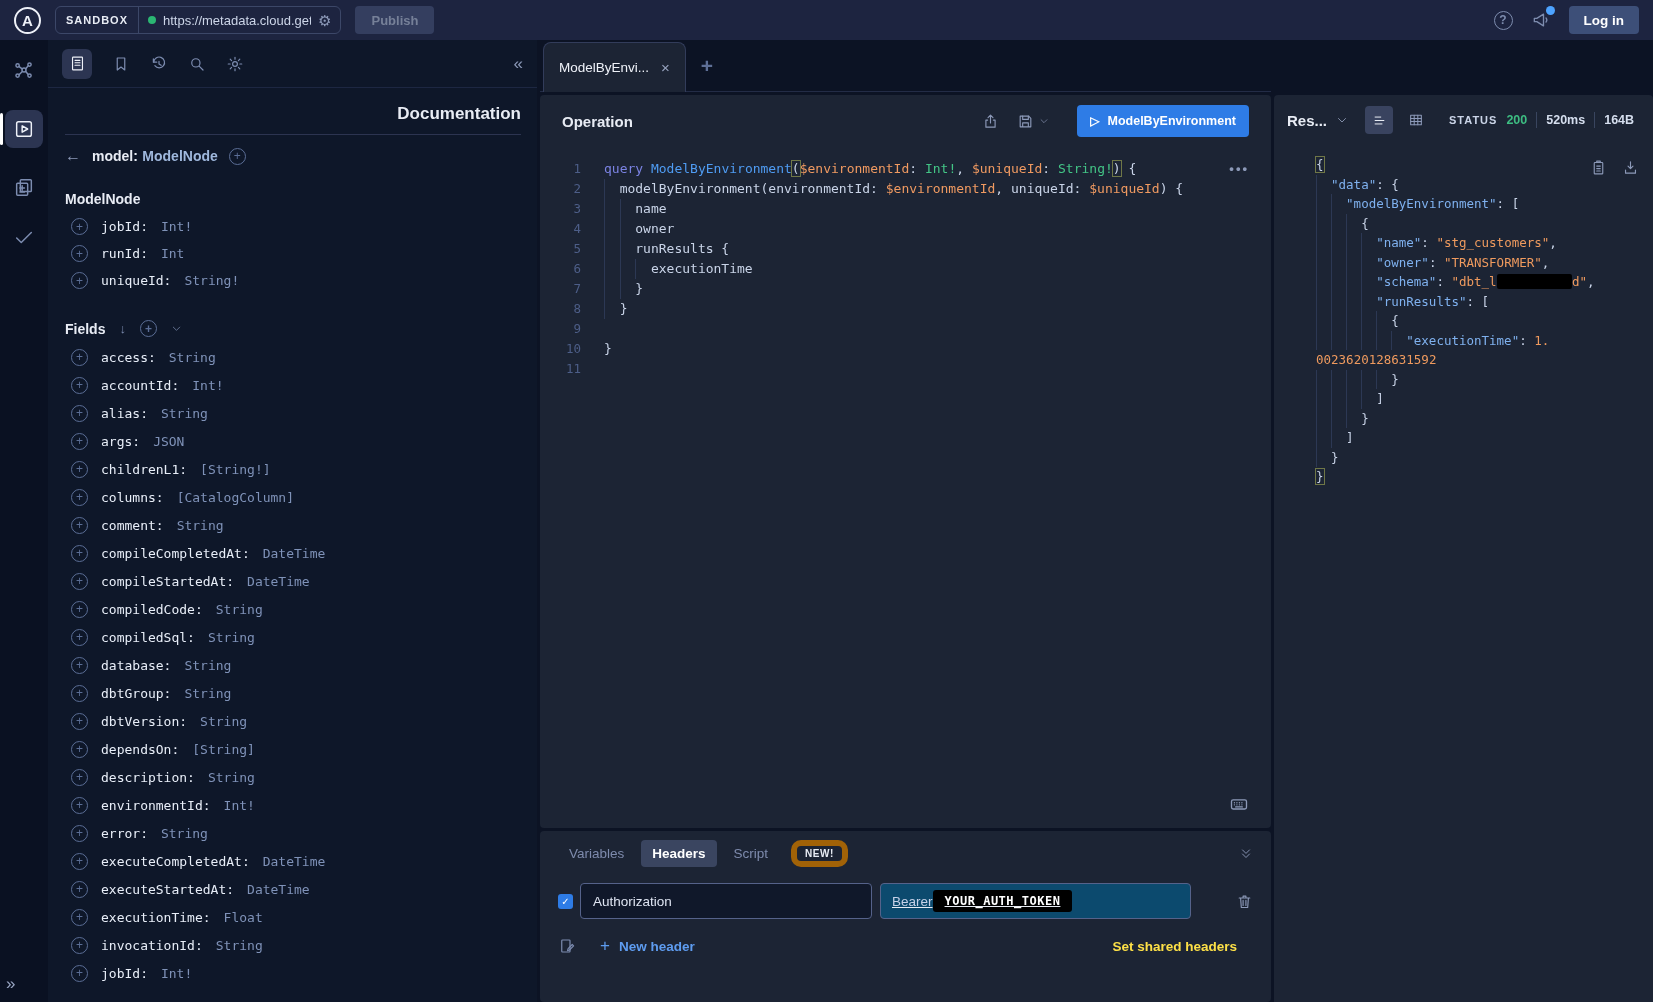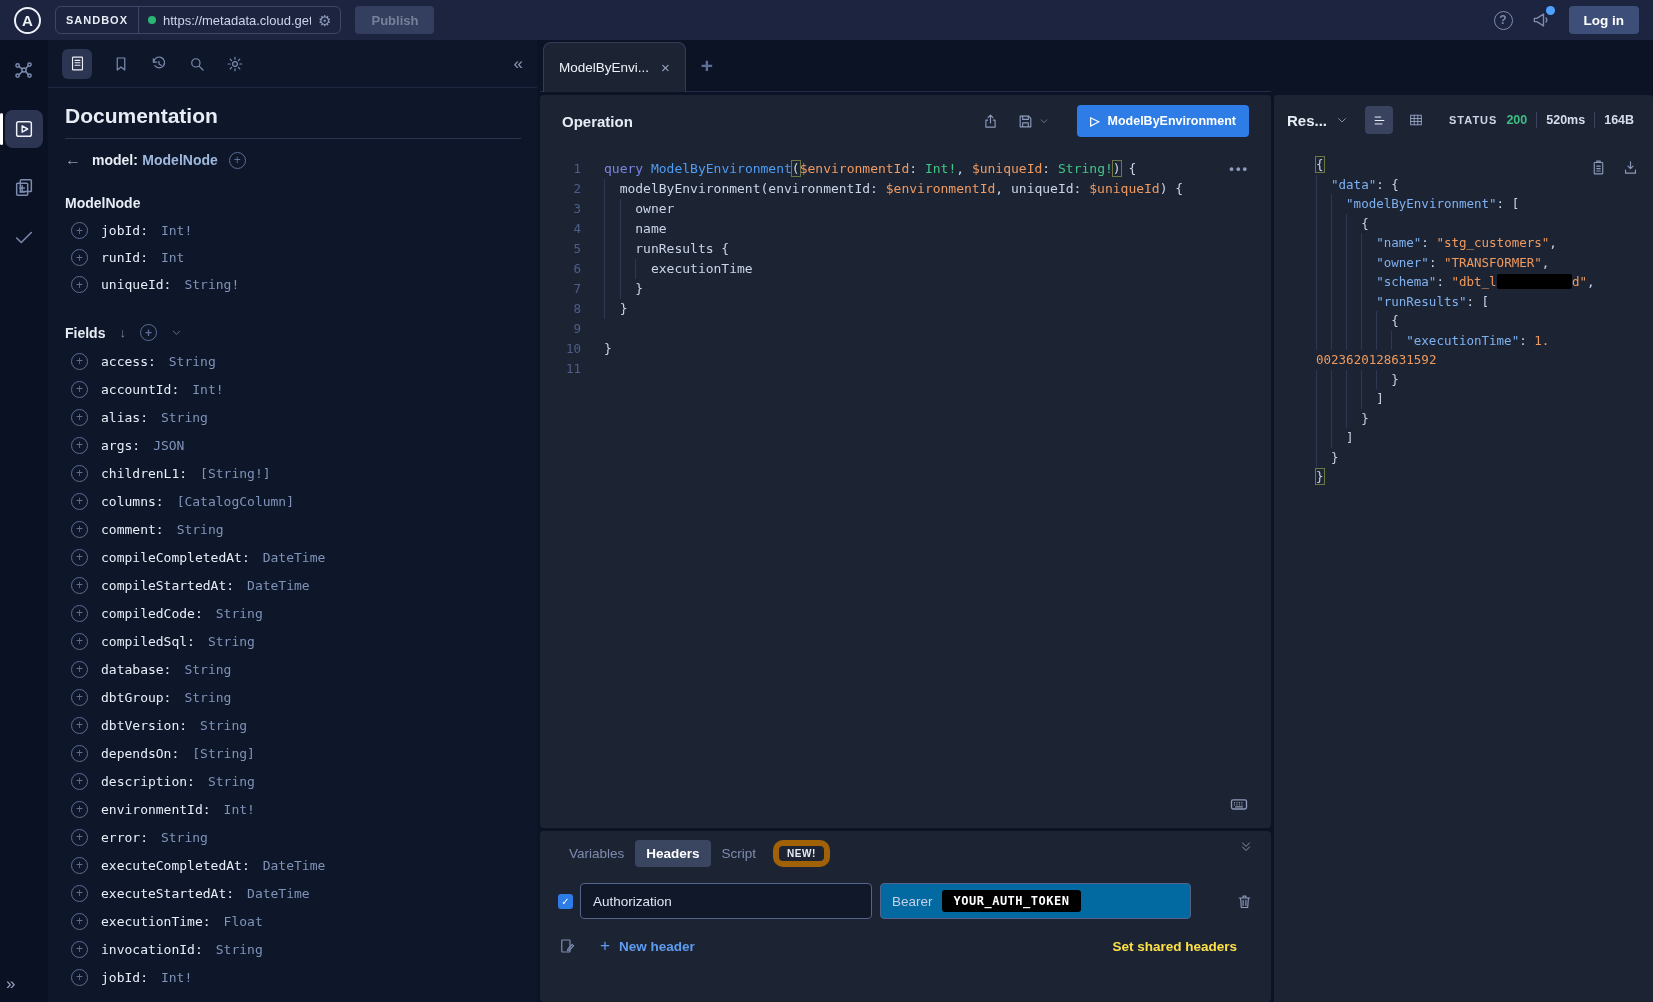--- a/index.html
+++ b/index.html
@@ -39,21 +39,21 @@
   .rail-active::before{content:"";position:absolute;left:-5px;top:3px;width:3px;height:32px;background:#fff;border-radius:2px;}
   .rail-expand{margin-top:auto;align-self:flex-start;margin-left:6px;margin-bottom:8px;color:#9aa7c4;font-size:17px;}
 
   
   .docs{width:489px;background:#0e1729;display:flex;flex-direction:column;}
   .docs-toolbar{height:48px;display:flex;align-items:center;gap:20px;padding:0 14px;border-bottom:1px solid #1d2742;}
   .tool-active{width:30px;height:30px;background:#2c3552;border-radius:6px;display:grid;place-items:center;color:#eef1f8;}
   .tool-ic{color:#7c8cb0;width:18px;height:18px;}
   .tool-collapse{margin-left:auto;color:#8c99b8;font-size:17px;}
   .docs-body{padding:16px 16px 0 17px;overflow:hidden;}
-  .docs-title{font-size:21px;font-weight:bold;padding-bottom:10px;border-bottom:1px solid #2c3450;}
+  .docs-title{font-size:17px;font-weight:bold;padding-bottom:10px;border-bottom:1px solid #2c3450;text-align:right;}
   .crumb{margin-top:12px;display:flex;align-items:center;gap:11px;}
   .crumb-back{color:#8c99b8;font-size:16px;}
   .crumb-field{font-weight:bold;font-size:14px;}
   .crumb-type{font-size:14px;color:#9fb8dd;font-weight:700;}
   .sec-title{margin-top:26px;font-size:14px;font-weight:bold;display:flex;align-items:center;gap:14px;}
   .sec-ic{color:#7c8cb0;font-size:13px;}
   .doc-rows{margin-top:6px;}
   .doc-row{height:27px;display:flex;align-items:center;gap:13px;padding-left:6px;}
   .frow{height:28px;}
   .plus-circle{width:17px;height:17px;border-radius:50%;border:1.3px solid #5b6e96;color:#5b6e96;display:grid;
@@ -88,35 +88,35 @@
   .ind{display:inline-block;width:2ch;border-left:1px solid #2c3854;height:100%;vertical-align:top;}
   .kw{color:#7b83e3;} .opn{color:#4f9cf3;} .vr{color:#f09a61;} .ty{color:#43c586;} .pl{color:#c9d4e8;}
   .brhl{color:#c9d4e8;outline:1px solid #6f7747;}
   .key{color:#7fb1ef;} .str{color:#ef9a5e;} .num{color:#ef9a5e;}
   .redact{background:#000;border-radius:2px;}
   .op-more{position:absolute;top:14px;right:22px;color:#8c99b8;letter-spacing:2px;font-size:13px;font-weight:bold;}
   .op-kbd{position:absolute;bottom:14px;right:22px;color:#8c99b8;}
 
   
   .dock{height:171px;margin-top:3px;background:#1c2434;border-radius:4px;padding:9px 18px 0 18px;position:relative;}
-  .dock-tabs{display:flex;}
+  .dock-tabs{display:flex;align-items:center;gap:6px;}
   .dock-tab{font-size:13.5px;color:#7e8bad;padding:6px 11px;}
   .dock-tab.active{background:#3a4560;border-radius:4px;color:#fff;font-weight:bold;}
   .new-badge{margin-left:6px;border:6px solid #a16207;border-radius:10px;padding:2px 8px;font-size:10px;font-weight:bold;
     letter-spacing:.5px;color:#e8ecf4;}
   .dock-collapse{margin-left:auto;color:#8c99b8;}
   .hdr-row{margin-top:16px;display:flex;align-items:center;}
   .chk{width:15px;height:15px;background:#2e7ce6;border-radius:3px;display:grid;place-items:center;color:#fff;
     font-size:10px;flex:none;}
   .key-input{margin-left:7px;width:292px;height:36px;background:#10182a;border:1px solid #55628a;border-radius:4px;
     padding:0 12px;color:#dfe5f2;font-size:13.5px;font-family:"Liberation Sans",sans-serif;outline:none;}
-  .val-field{margin-left:8px;width:311px;height:36px;background:#0369a1;border:1px solid #55628a;border-radius:4px;
-    padding:0 11px;display:flex;align-items:center;}
+  .val-field{margin-left:8px;width:311px;height:36px;background:#0c4a6e;border:1px solid #55628a;border-radius:4px;
+    padding:0 11px;display:flex;align-items:center;text-decoration:underline;}
   .bearer{color:#c6d1e8;font-size:13.5px;}
-  .token-box{margin-left:9px;background:#000;border-radius:3px;padding:4px 12px;color:#fff;font-weight:bold;
+  .token-box{background:#000;border-radius:3px;padding:4px 12px;color:#fff;font-weight:bold;
     font-family:"DejaVu Sans Mono",monospace;font-size:12px;letter-spacing:.5px;}
   .trash{margin-left:auto;color:#8c99b8;}
   .dock-foot{margin-top:17px;display:flex;align-items:center;}
   .envdoc{color:#7c8cb0;}
   .new-header{margin-left:24px;color:#5e9cf0;font-size:13.5px;font-weight:600;display:flex;align-items:center;gap:9px;}
   .nh-plus{font-size:17px;font-weight:normal;}
   .shared-headers{margin-left:auto;margin-right:16px;color:#fde047;font-size:13.5px;font-weight:bold;}
 
   
   .resp{flex:1;margin-left:3px;display:flex;flex-direction:column;}
@@ -434,22 +434,22 @@
               <div>6</div>
               <div>7</div>
               <div>8</div>
               <div>9</div>
               <div>10</div>
               <div>11</div>
             </div>
           <div class="codebox" id="op-code">
               <div class="cl"><span class="kw">query</span><span class="pl"> </span><span class="opn">ModelByEnvironment</span><span class="brhl">(</span><span class="vr">$environmentId</span><span class="pl">: </span><span class="ty">Int!</span><span class="pl">, </span><span class="vr">$uniqueId</span><span class="pl">: </span><span class="ty">String!</span><span class="brhl">)</span><span class="pl"> {</span></div>
               <div class="cl"><span class="ind"></span><span class="pl">modelByEnvironment(environmentId: </span><span class="vr">$environmentId</span><span class="pl">, uniqueId: </span><span class="vr">$uniqueId</span><span class="pl">) {</span></div>
+              <div class="cl"><span class="ind"></span><span class="ind"></span><span class="pl">name</span></div>
               <div class="cl"><span class="ind"></span><span class="ind"></span><span class="pl">owner</span></div>
-              <div class="cl"><span class="ind"></span><span class="ind"></span><span class="pl">name</span></div>
               <div class="cl"><span class="ind"></span><span class="ind"></span><span class="pl">runResults {</span></div>
               <div class="cl"><span class="ind"></span><span class="ind"></span><span class="ind"></span><span class="pl">executionTime</span></div>
               <div class="cl"><span class="ind"></span><span class="ind"></span><span class="pl">}</span></div>
               <div class="cl"><span class="ind"></span><span class="pl">}</span></div>
               <div class="cl"><span class="pl"></span></div>
               <div class="cl"><span class="pl">}</span></div>
             </div>
           <div class="op-more">•••</div>
           <div class="op-kbd">
             <svg class="ic" width="20" height="20" viewBox="0 0 24 24">

